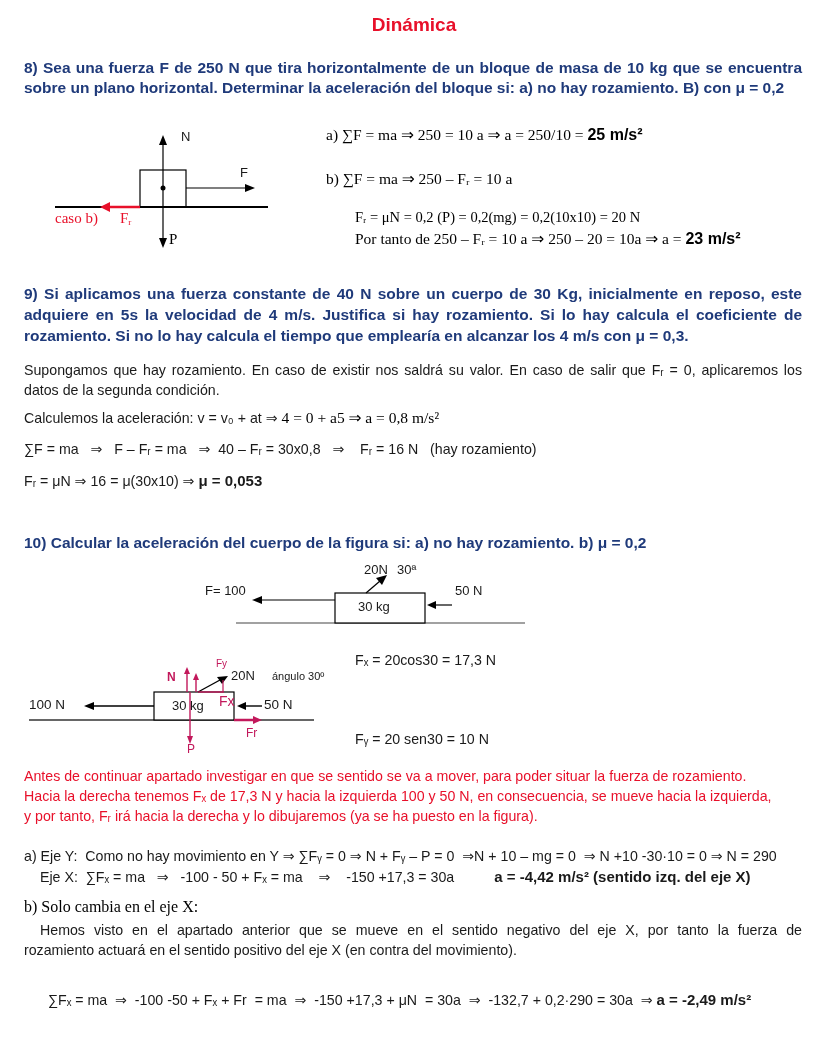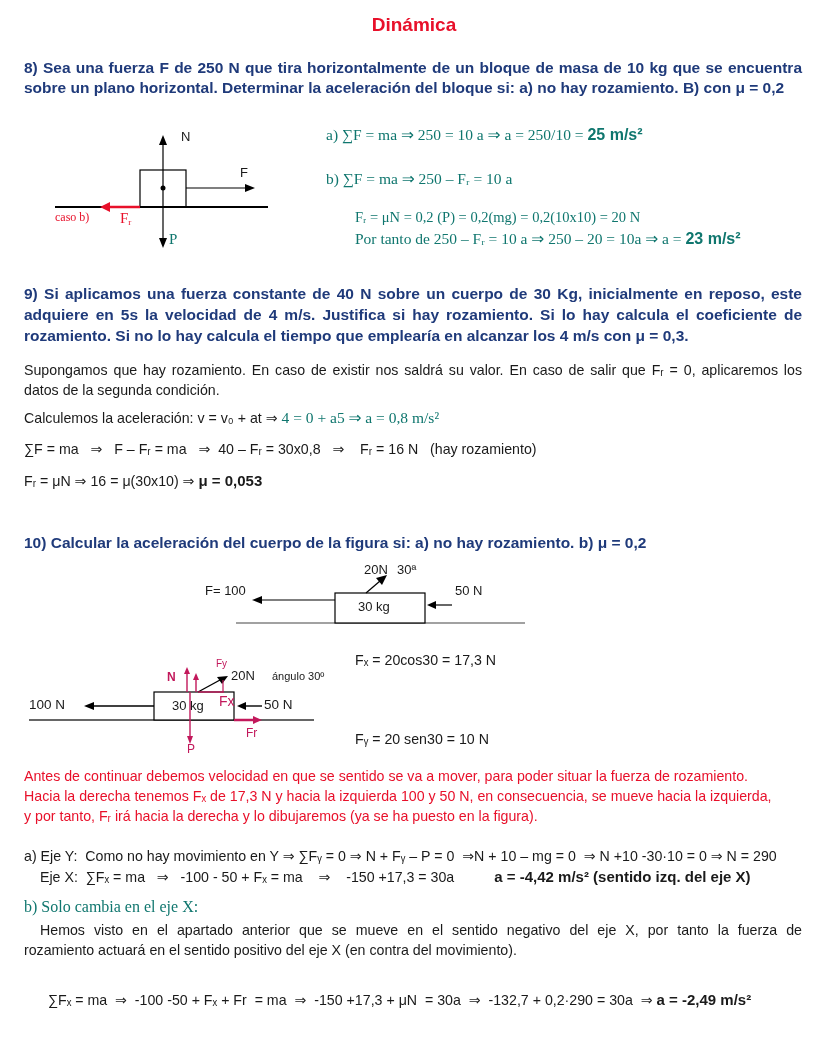--- a/index.html
+++ b/index.html
@@ -3,21 +3,21 @@
 <meta charset="utf-8">
 <style>
   html, body { margin: 0; padding: 0; background: #ffffff; }
   body { width: 828px; height: 1050px; position: relative; overflow: hidden;
          font-family: "Liberation Sans", sans-serif; color: #1a1a1a; }
   .abs { position: absolute; }
   .title { left: 0; width: 828px; top: 14px; text-align: center; color: #e8102a;
            font-weight: bold; font-size: 19px; }
   .heading { color: #1f3a7a; font-weight: bold; font-size: 15.5px; line-height: 20px; }
   .body { font-size: 14.2px; line-height: 20px; color: #1a1a1a; }
-  .serif { font-family: "Liberation Serif", serif; font-size: 15.5px; color: #0f766e; }
+  .serif { font-family: "Liberation Serif", serif; font-size: 15.5px; color: #000000; }
   .red { color: #e8102a; }
   .bold { font-weight: bold; }
   .just { text-align: justify; text-align-last: justify; }
   .diagram-label { font-size: 13px; color: #1a1a1a; }
   sub { font-size: 9px; vertical-align: -2px; }
   svg { position: absolute; overflow: visible; }
 </style>
 </head>
 <body>
 
@@ -35,21 +35,21 @@
     <polygon points="113,10 109,20 117,20" fill="#000"></polygon>
     <polygon points="113,123 109,113 117,113" fill="#000"></polygon>
     <line x1="136" y1="63" x2="195" y2="63" stroke="#000" stroke-width="1.2"></line>
     <polygon points="205,63 195,59 195,67" fill="#000"></polygon>
     <line x1="60" y1="82" x2="90" y2="82" stroke="#e8102a" stroke-width="2.5"></line>
     <polygon points="50,82 60,77 60,87" fill="#e8102a"></polygon>
   </svg>
   <span class="abs diagram-label" style="left:131px; top:4px;">N</span>
   <span class="abs diagram-label" style="left:190px; top:40px;">F</span>
   <span class="abs serif" style="left:119px; top:106px; font-size:15px;">P</span>
-  <span class="abs serif red" style="left:5px; top:85px; font-size:12px;">caso b)</span>
+  <span class="abs serif red" style="left:5px; top:85px; font-size:15px;">caso b)</span>
   <span class="abs serif red" style="left:70px; top:85px; font-size:15px;"><span>F</span><sub>r</sub></span>
 </div>
 
 <div class="abs serif" style="left:326px; top:126px;">
   <span>a)  ∑F = ma  ⇒  250 = 10 a  ⇒ a = 250/10 = </span><span class="bold" style="font-family:'Liberation Sans',sans-serif; font-size:16px;">25 m/s²</span>
 </div>
 <div class="abs serif" style="left:326px; top:170px;">b)   ∑F = ma  ⇒  250 – Fᵣ = 10 a</div>
 <div class="abs serif" style="left:355px; top:209px; font-size:14.5px;">Fᵣ = μN = 0,2 (P) = 0,2(mg) = 0,2(10x10) = 20 N</div>
 <div class="abs serif" style="left:355px; top:230px;">
   <span>Por tanto de 250 – Fᵣ = 10 a   ⇒ 250 – 20 = 10a ⇒ a = </span><span class="bold" style="font-family:'Liberation Sans',sans-serif; font-size:16px;">23 m/s²</span>
@@ -118,21 +118,21 @@
   <span class="abs diagram-label bold" style="left:143px; top:20px; font-size:12px; color:#c2185b;">N</span>
   <span class="abs diagram-label" style="left:168px; top:8px; font-size:10px; color:#c2185b;margin-left:24px;">Fy</span>
   <span class="abs diagram-label" style="left:195px; top:43px; font-size:14px; color:#c2185b;">Fx</span>
   <span class="abs diagram-label" style="left:163px; top:92px; font-size:12px; color:#c2185b;">P</span>
   <span class="abs diagram-label" style="left:222px; top:76px; font-size:12px; color:#c2185b;">Fr</span>
 </div>
 
 <div class="abs body" style="left:355px; top:650px;">Fₓ = 20cos30 = 17,3 N</div>
 <div class="abs body" style="left:355px; top:697px;margin-top:32px;">Fᵧ = 20 sen30 = 10 N</div>
 
-<div class="abs body red" style="left:24px; top:766px; width:790px;">Antes de continuar debemos velocidad en que se sentido se va a mover, para poder situar la fuerza de rozamiento.</div>
+<div class="abs body red" style="left:24px; top:766px; width:790px;">Antes de continuar apartado investigar en que se sentido se va a mover, para poder situar la fuerza de rozamiento.</div>
 <div class="abs body red" style="left:24px; top:786px; width:790px;">Hacia la derecha tenemos Fₓ de 17,3 N y hacia la izquierda 100 y 50 N, en consecuencia, se mueve hacia la izquierda,</div>
 <div class="abs body red" style="left:24px; top:806px; width:790px;">y por tanto, Fᵣ irá hacia la derecha y lo dibujaremos (ya se ha puesto en la figura).</div>
 
 <div class="abs body" style="left:24px; top:846px; white-space:pre;">a) Eje Y:  Como no hay movimiento en Y ⇒ ∑Fᵧ = 0 ⇒ N + Fᵧ – P = 0  ⇒N + 10 – mg = 0  ⇒ N +10 -30·10 = 0 ⇒ N = 290</div>
 <div class="abs body" style="left:40px; top:867px;">
   <span style="white-space:pre;">Eje X:  ∑Fₓ = ma   ⇒   -100 - 50 + Fₓ = ma    ⇒    -150 +17,3 = 30a</span><span style="display:inline-block; width:40px;"></span><span class="bold" style="font-size:15px;text-align:center;">a = -4,42 m/s²   (sentido izq. del eje X)</span>
 </div>
 
 <div class="abs serif" style="left:24px; top:898px; font-size:16px;">b) Solo cambia en el eje X:</div>
 <div class="abs body just" style="left:40px; top:920px; width:762px;">Hemos visto en el apartado anterior que se mueve en el sentido negativo del eje X, por tanto la fuerza de</div>

